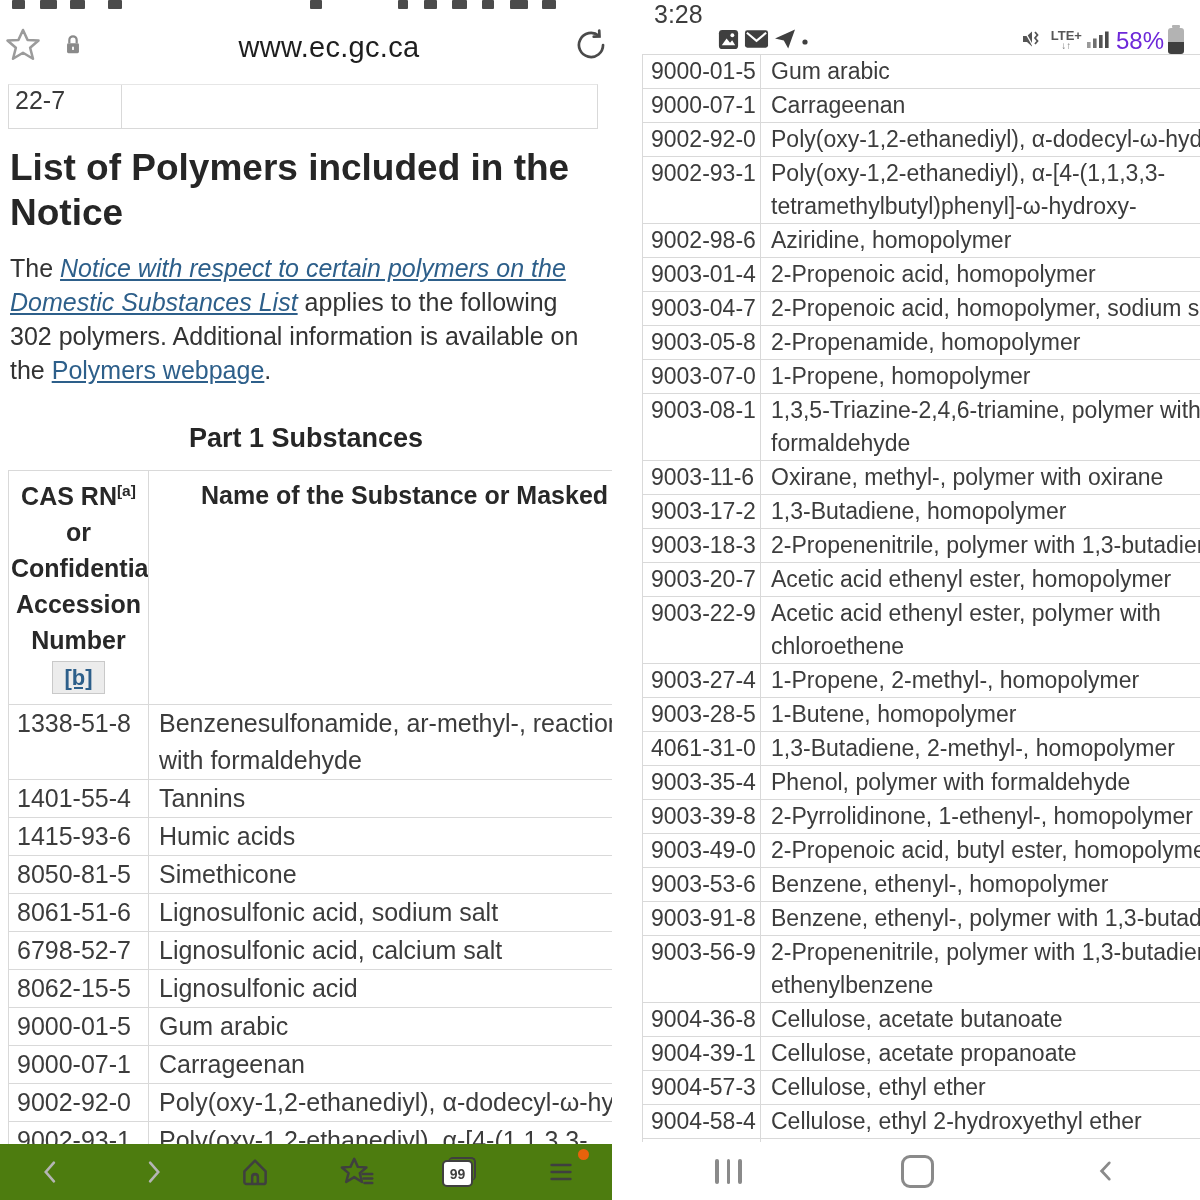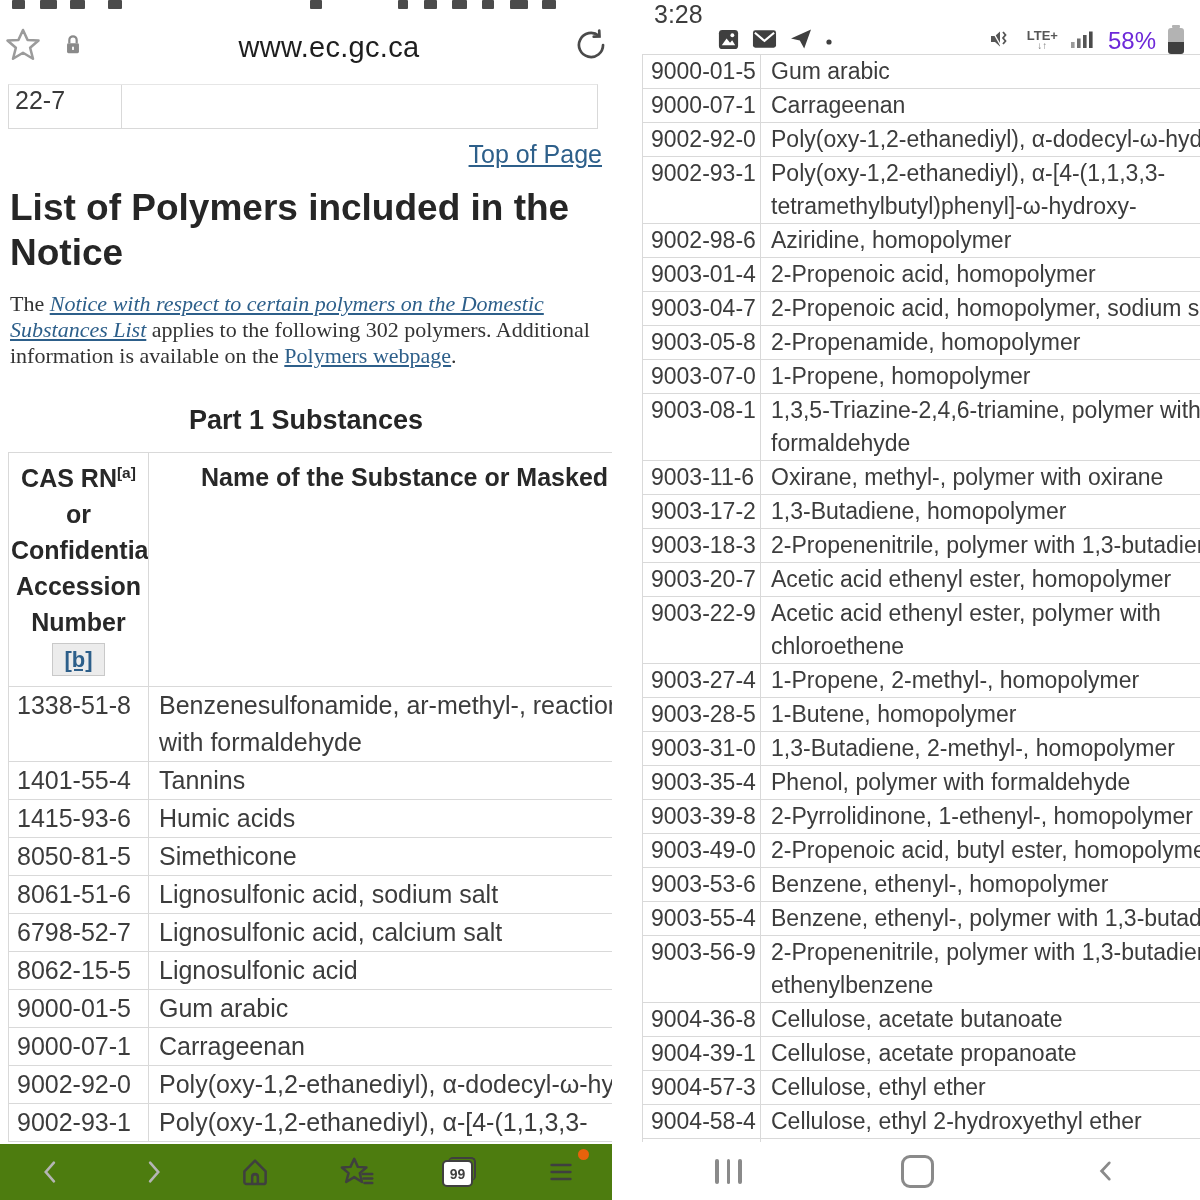--- a/index.html
+++ b/index.html
@@ -19,21 +19,21 @@
   .url{flex:1;text-align:center;font-size:29px;color:#1e1e1e;letter-spacing:.3px;}
 
   
   .page{position:relative;}
   .frag-table{margin:4px 0 0 8px;width:590px;height:45px;border:1px solid #d9d9d9;border-top-color:#e6e6e6;display:flex;box-sizing:border-box;}
   .frag-c1{width:106px;border-right:1px solid #d9d9d9;font-size:25px;color:#3a3a3a;padding:0 0 0 6px;line-height:30px;overflow:hidden;}
   .frag-c2{flex:1;}
   .top-of-page{text-align:right;padding:10px 10px 0 0;font-size:25px;line-height:30px;}
   .lnk{color:#2d5f8a;text-decoration:underline;cursor:pointer;}
   .h1{margin:16px 0 0 10px;width:582px;font-size:37px;line-height:45px;font-weight:bold;color:#262626;}
-  .intro{margin:16px 0 0 10px;width:586px;font-size:22px;line-height:26px;color:#333;font-family:Liberation Serif, serif;}
+  .intro{margin:16px 0 0 10px;width:586px;font-size:25px;line-height:34px;color:#333;}
   .intro .it{font-style:italic;}
   .h2{margin:36px 0 0 0;text-align:center;font-size:27px;font-weight:bold;color:#262626;}
 
   table{border-collapse:collapse;table-layout:fixed;}
   .ltable{margin:16px 0 0 8px;width:650px;font-size:25px;color:#3c3c3c;}
   .ltable th,.ltable td{border:1px solid #d9d9d9;vertical-align:top;text-align:left;padding:0;overflow:hidden;}
   .ltable .th1{text-align:center;font-weight:bold;color:#282828;line-height:36px;padding:2px 2px 10px 2px;}
   .ltable .th1 sup{font-size:62%;}
   .chip{display:inline-block;background:#ececec;border:1px solid #c9c9c9;padding:0 11px;color:#2d5f8a;text-decoration:underline;font-weight:bold;font-size:22px;line-height:31px;margin-top:2px;cursor:pointer;}
   .ltable .th2{font-weight:bold;color:#282828;padding:6px 0 0 52px;white-space:nowrap;line-height:36px;}
@@ -45,21 +45,21 @@
   .bnav .slot{position:relative;display:flex;align-items:center;justify-content:center;width:40px;height:40px;cursor:pointer;}
   .tabbadge{position:relative;width:34px;height:30px;}
   .tabbadge .back{position:absolute;right:0;top:0;width:26px;height:22px;border:2.5px solid #3f3f3f;border-radius:5px;border-left:none;border-bottom:none;}
   .tabbadge .front{position:absolute;left:0;bottom:0;width:27px;height:23px;border:2.5px solid #3f3f3f;border-radius:5px;background:#fff;
                    font-size:14px;font-weight:bold;color:#3f3f3f;display:flex;align-items:center;justify-content:center;}
   .menudot{position:absolute;top:-3px;right:-8px;width:11px;height:11px;border-radius:50%;background:#e8620c;}
 
   
   .statusbar{height:54px;display:flex;padding:0 16px 0 20px;gap:10px;}
   .time{font-size:25px;color:#3d3d3d;margin-right:4px;}
-  .sic{display:flex;align-items:center;gap:12px;margin-top:28px;}
+  .sic{display:flex;align-items:center;gap:4px;margin-top:28px;}
   .spacer{flex:1;}
   .lte{font-size:13px;font-weight:bold;color:#565656;line-height:10px;text-align:center;}
   .lte .arr{display:block;font-size:10px;font-weight:normal;color:#7a7a7a;}
   .pct{font-size:24px;color:#6d28d9;margin-left:2px;}
   .battery{width:16px;height:26px;border-radius:3px;position:relative;background:linear-gradient(to bottom,#b3b3b3 0 55%,#3f3f3f 55% 100%);}
   .battery:before{content:"";position:absolute;top:-3px;left:4px;width:8px;height:3px;background:#b3b3b3;border-radius:1px;}
 
   .rtable{margin-left:8px;width:620px;font-size:23px;color:#3c3c3c;}
   .rtable td{border:1px solid #d9d9d9;vertical-align:top;padding:0;overflow:hidden;}
   .rtable td.cas{padding:0 0 0 8px;line-height:33px;}
@@ -114,23 +114,20 @@
     </span>
   </div>
 
   <div class="page">
 
     <div class="frag-table">
       <div class="frag-c1">22-7</div>
       <div class="frag-c2"></div>
     </div>
 
-    <div class="top-of-page">
-      <span class="lnk">Top of Page</span>
-    </div>
 
     <div class="h1">List of Polymers included in the Notice</div>
 
     <div class="intro"><span>The </span><span class="lnk it">Notice with respect to certain polymers on the Domestic Substances List</span><span> applies to the following 302 polymers. Additional information is available on the </span><span class="lnk">Polymers webpage</span><span>.</span></div>
 
     <div class="h2">Part 1 Substances</div>
 
     <table class="ltable">
       <colgroup>
           <col style="width:140px">
@@ -449,21 +446,21 @@
         </tr>
 
         <tr>
           <td class="cas">9003-28-5</td>
           <td class="nm">
             <div class="ln">1-Butene, homopolymer</div>
           </td>
         </tr>
 
         <tr>
-          <td class="cas">9003-31-0</td>
+          <td class="cas">4061-31-0</td>
           <td class="nm">
             <div class="ln">1,3-Butadiene, 2-methyl-, homopolymer</div>
           </td>
         </tr>
 
         <tr>
           <td class="cas">9003-35-4</td>
           <td class="nm">
             <div class="ln">Phenol, polymer with formaldehyde</div>
           </td>
@@ -484,21 +481,21 @@
         </tr>
 
         <tr>
           <td class="cas">9003-53-6</td>
           <td class="nm">
             <div class="ln">Benzene, ethenyl-, homopolymer</div>
           </td>
         </tr>
 
         <tr>
-          <td class="cas">9003-55-4</td>
+          <td class="cas">9003-91-8</td>
           <td class="nm">
             <div class="ln">Benzene, ethenyl-, polymer with 1,3-butadien</div>
           </td>
         </tr>
 
         <tr>
           <td class="cas">9003-56-9</td>
           <td class="nm">
             <div class="ln">2-Propenenitrile, polymer with 1,3-butadiene</div>
             <div class="ln">ethenylbenzene</div>

